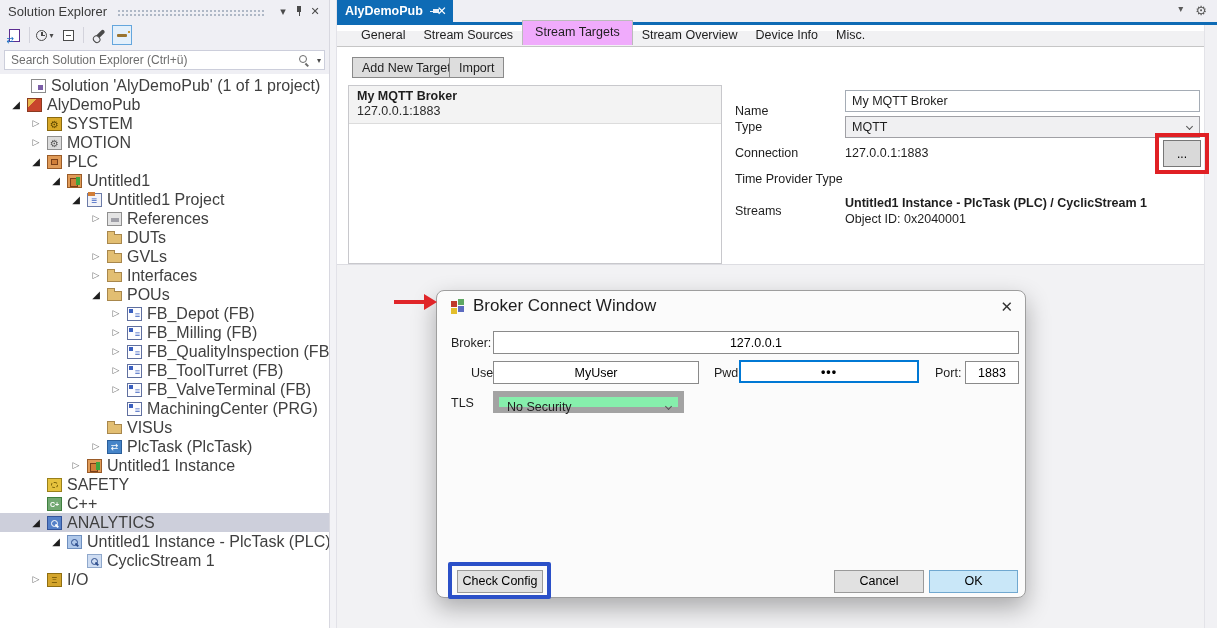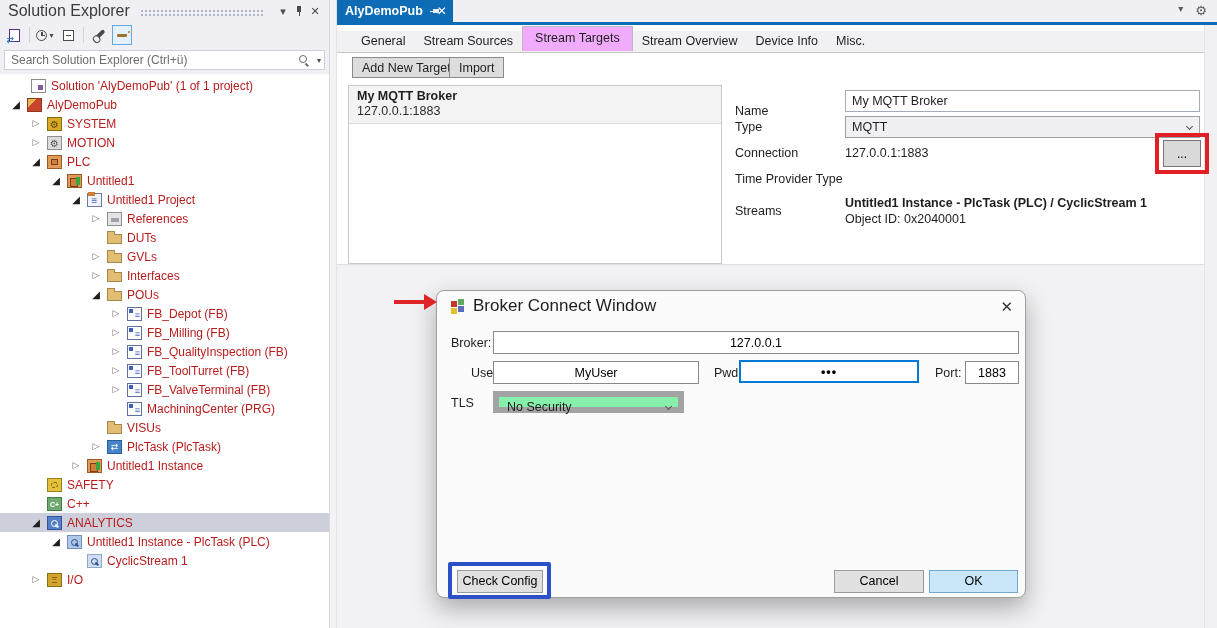--- a/index.html
+++ b/index.html
@@ -3,21 +3,21 @@
 <meta charset="utf-8">
 <style>
   * { margin:0; padding:0; box-sizing:border-box; }
   body { font-family:"Liberation Sans","DejaVu Sans",sans-serif; background:#fff; }
   .screen { position:relative; width:1217px; height:628px; overflow:hidden; background:#fff; font-size:12.5px; color:#1e1e1e; }
 
   
   .sepanel { position:absolute; left:0; top:0; width:330px; height:628px; background:#fff; border-right:1px solid #D8D8E0; }
   .sehead { position:absolute; left:0; top:0; width:100%; height:74px; background:#EFEFF4; }
   .se-titlebar { display:flex; align-items:center; height:22px; padding:0 6px 0 8px; }
-  .se-title { font-size:16px; color:#3b3b3b; white-space:nowrap; }
+  .se-title { font-size:13px; color:#3b3b3b; white-space:nowrap; }
   .grip { flex:1; height:7px; margin:2px 10px 0 10px;
           background-image:radial-gradient(circle,#AFB8C6 0.9px,transparent 1px); background-size:4px 4px; }
   .tbico { width:16px; height:16px; display:flex; align-items:center; justify-content:center; color:#4a4a4a; font-size:11px; cursor:default; }
   .pinv { position:relative; width:12px; height:13px; }
   .pinv::before { content:""; position:absolute; left:4px; top:1px; width:4px; height:6px; background:#4a4a4a; }
   .pinv::after { content:""; position:absolute; left:5.5px; top:7px; width:1px; height:4px; background:#4a4a4a; }
   .se-toolbar { display:flex; align-items:center; height:26px; padding:0 4px; gap:3px; }
   .tbbtn { height:20px; min-width:20px; display:flex; align-items:center; justify-content:center; border:1px solid transparent; }
   .tbbtn.active { background:#E4F0FB; border-color:#64A6DD; }
   .tbsep { width:1px; height:16px; background:#D3D3DC; margin:0 2px; }
@@ -40,21 +40,21 @@
   .ic-mag::before { content:""; position:absolute; left:0; top:0; width:6px; height:6px; border:1.5px solid #6B6B6B; border-radius:50%; }
   .ic-mag::after { content:""; position:absolute; right:0px; bottom:0px; width:4px; height:1.5px; background:#6B6B6B; transform:rotate(45deg); }
   .se-search .caret { position:absolute; right:4px; top:6px; }
 
   .setree { position:absolute; left:0; top:76px; right:0; bottom:0; background:#fff; overflow:hidden; }
   .trow { display:flex; align-items:center; height:19px; white-space:nowrap; cursor:default; }
   .trow.sel { background:#CDCFDB; }
   .exp { width:16px; flex:none; text-align:center; font-size:9px; color:#707070; line-height:19px; }
   .exp.e { color:#1e1e1e; font-size:10px; }
   .ti { width:15px; height:14px; margin:0 5px 0 3px; flex:none; position:relative; }
-  .tlabel { font-size:12px; color:#b91c1c; }
+  .tlabel { font-size:16px; color:#404040; }
 
   .ti-solution { border:1px solid #8C8C8C; background:#fff; }
   .ti-solution::after { content:""; position:absolute; right:2px; bottom:2px; width:5px; height:5px; background:#7B5EA7; }
   .ti-tcprj { background:linear-gradient(135deg,#E8B64C 0%,#E8B64C 35%,#C8452C 35%); border:1px solid #8B3A20; }
   .ti-system { background:#D9A928; border:1px solid #8A6A10; }
   .ti-system::after, .ti-motion::after { content:"⚙"; position:absolute; inset:0; font-size:10px; line-height:13px; text-align:center; color:#5E4700; }
   .ti-motion { background:#DCDCDC; border:1px solid #8F8F8F; }
   .ti-motion::after { color:#555; }
   .ti-plc, .ti-plcapp { background:#E09B58; border:1px solid #9A5B28; }
   .ti-plc::after { content:""; position:absolute; inset:3px; border:1px solid #7A3F18; background:#D07E38; }
@@ -100,21 +100,21 @@
   .pinh::before { content:""; position:absolute; left:3px; top:3px; width:6px; height:4px; background:#E8F0FA; }
   .pinh::after { content:""; position:absolute; left:0px; top:4.5px; width:3px; height:1px; background:#E8F0FA; }
   .dt-close { font-size:12px; line-height:1; color:#fff; }
   .strip-icons { position:absolute; right:10px; top:3px; display:flex; gap:12px; color:#5a5a5a; }
   .accent { position:absolute; left:0; top:22px; right:0; height:3px; background:#0E6BB5; }
 
   .page { position:absolute; left:0; top:25px; right:13px; height:240px; background:#fff; border-bottom:1px solid #DDDDE2; }
   .pagelower { position:absolute; left:0; top:265px; right:13px; bottom:0; background:#F2F2F4; }
   .vscroll { position:absolute; right:0; top:25px; width:13px; bottom:0; background:#F1F1F4; border-left:1px solid #E3E3E8; }
 
-  .subtabs { position:absolute; left:0; top:6px; right:0; height:22px; display:flex; align-items:flex-end; padding-left:15px; background:#F1F1F3; border-bottom:1px solid #C6C6C6; }
+  .subtabs { position:absolute; left:0; top:6px; right:0; height:16px; display:flex; align-items:flex-end; padding-left:15px; background:#F1F1F3; border-bottom:1px solid #C6C6C6; }
   .subtab { padding:3px 9px 4px; font-size:12.5px; color:#1e1e1e; white-space:nowrap; }
   .subtab.active { background:#f0abfc; border:1px solid #BBB; border-bottom:none; padding:4px 12px 6px; margin-bottom:-1px; position:relative; top:-2px; }
 
   .wfbtn { position:absolute; height:21px; background:#DDDDDD; border:1px solid #8A8A8A; font:12.5px "Liberation Sans",sans-serif; color:#1e1e1e; padding:0 9px; }
   .btn-add { left:15px; top:32px; }
   .btn-import { left:112px; top:32px; }
 
   .targetlist { position:absolute; left:11px; top:60px; width:374px; height:179px; background:#fff; border:1px solid #C8C8CC; overflow:hidden; }
   .titem { background:#F3F3F3; border-bottom:1px solid #DCDCDC; padding:3px 8px 5px; }
   .titem .tt { font-weight:bold; font-size:12.5px; }

